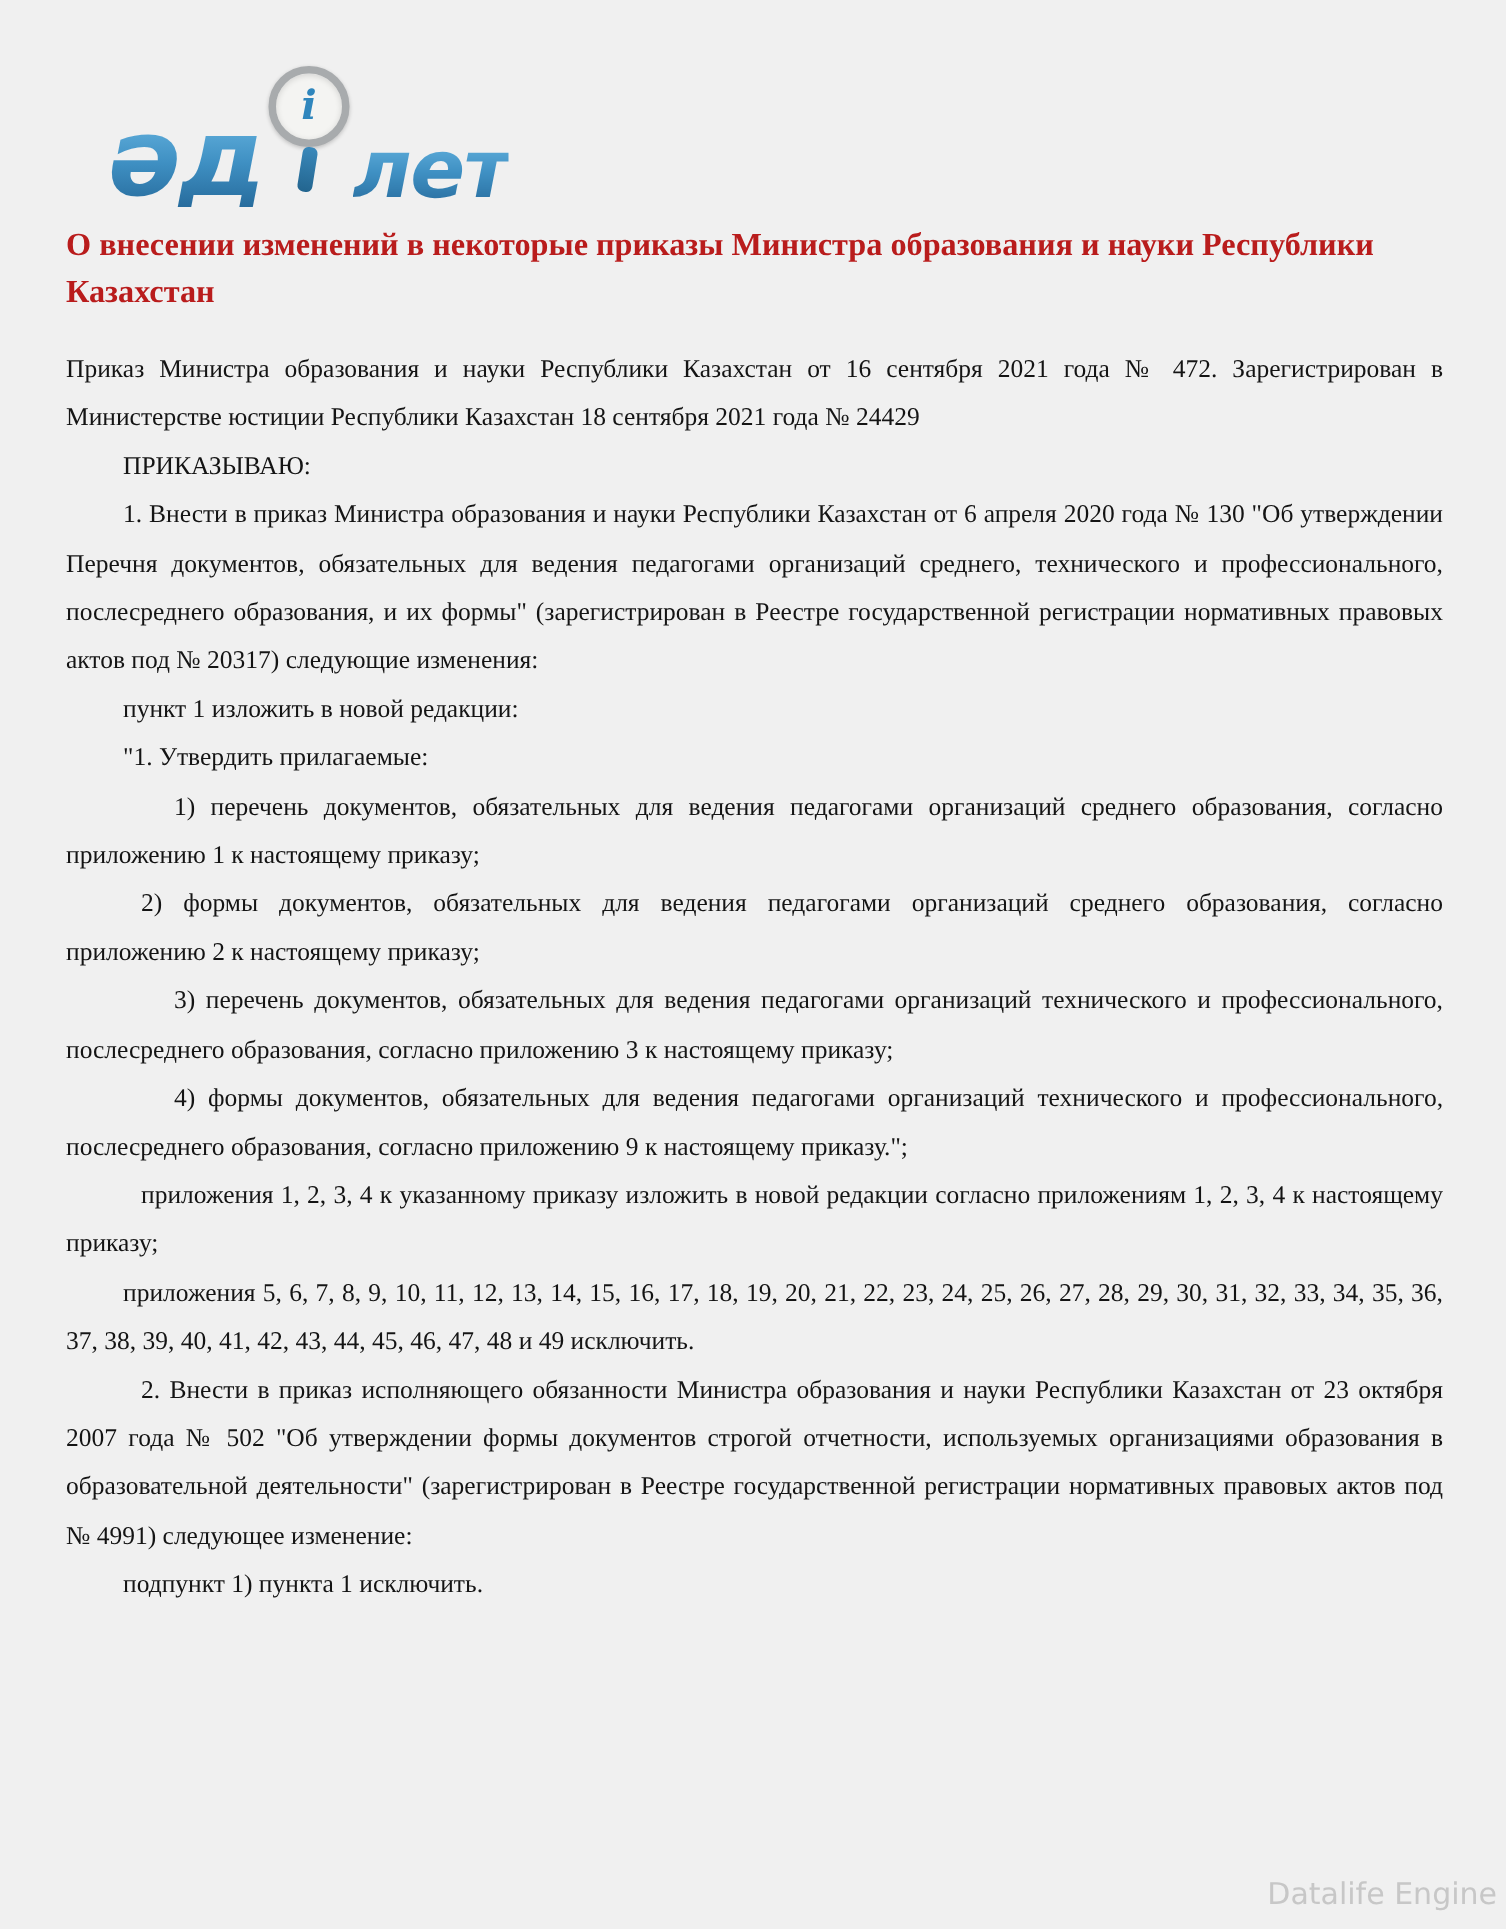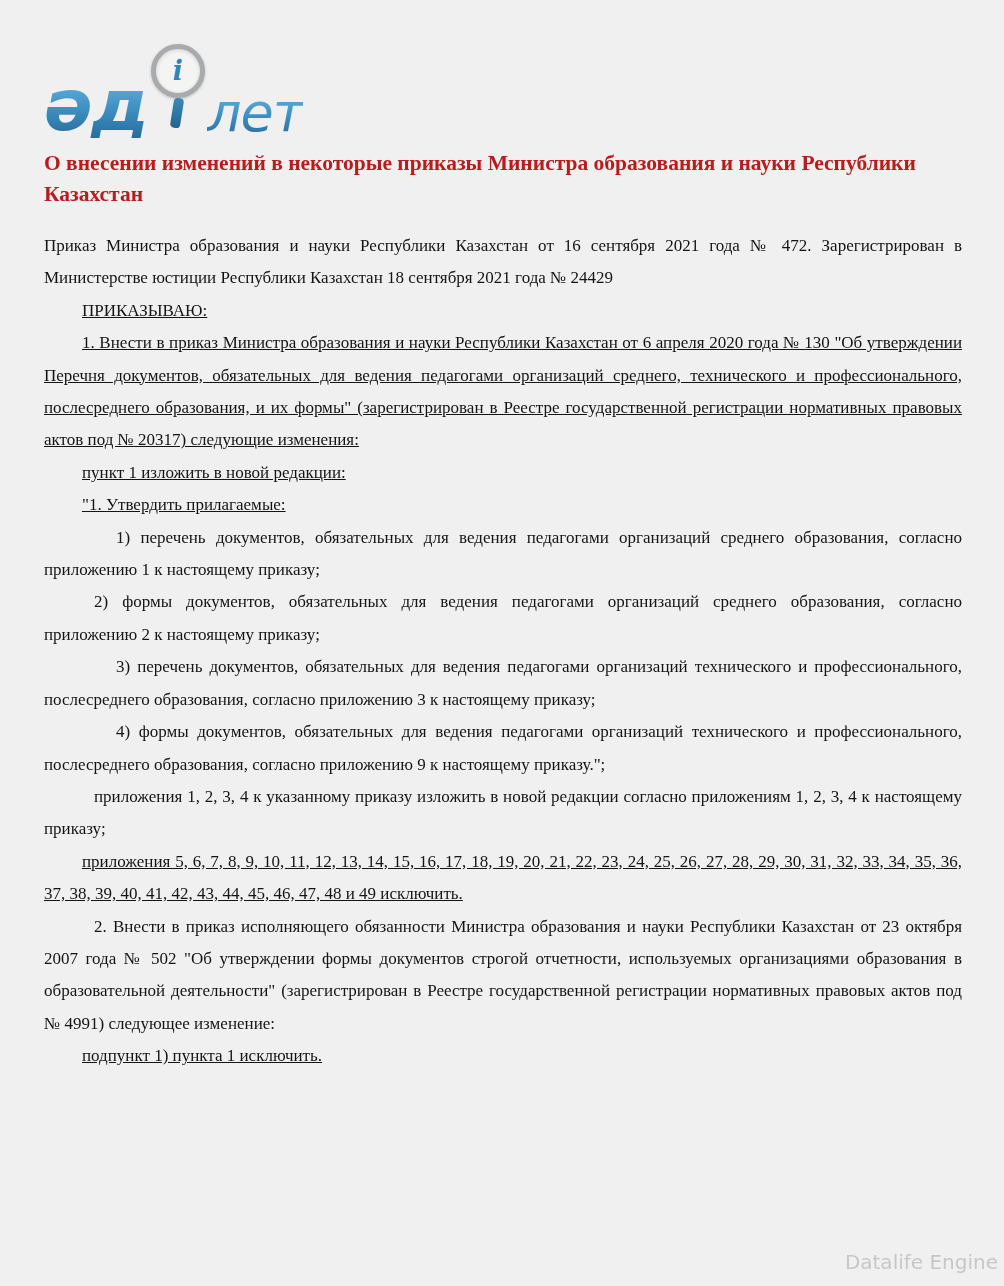--- a/index.html
+++ b/index.html
@@ -16,37 +16,38 @@
     padding: 40px 42px 0 44px;
   }
 
   
   .logo {
     display: flex;
     align-items: flex-end;
     height: 98px;
     width: 240px;
     cursor: pointer;
+    margin-left: 28px;
   }
   .logo-text-lg {
     font-family: "DejaVu Sans", sans-serif;
     font-style: italic;
     font-weight: bold;
     font-size: 72px;
     line-height: 0.92;
     letter-spacing: -2px;
     background: linear-gradient(180deg, #6cb9e4 0%, #3f90c3 55%, #276c9d 100%);
     -webkit-background-clip: text;
     background-clip: text;
     -webkit-text-fill-color: transparent;
   }
   .logo-text-sm {
     font-family: "DejaVu Sans", sans-serif;
     font-style: italic;
-    font-weight: normal;
+    font-weight: bold;
     font-size: 54px;
     line-height: 0.95;
     letter-spacing: -1px;
     background: linear-gradient(180deg, #6cb9e4 0%, #3f90c3 55%, #276c9d 100%);
     -webkit-background-clip: text;
     background-clip: text;
     -webkit-text-fill-color: transparent;
   }
   .magnifier {
     position: relative;
@@ -98,21 +99,21 @@
     margin: 10px 0 20px 0;
     max-width: 920px;
   }
   .doc p {
     font-size: 17px;
     line-height: 32.4px;
     text-align: justify;
     margin: 0;
     max-width: 920px;
   }
-  .i1 { text-indent: 38px; text-decoration: underline; }
+  .i1 { text-indent: 38px; }
   .i2 { text-indent: 50px; }
   .i3 { text-indent: 72px; }
 
   
   .watermark {
     position: absolute;
     right: 6px;
     bottom: 12px;
     font-family: "DejaVu Sans", sans-serif;
     font-size: 20px;

